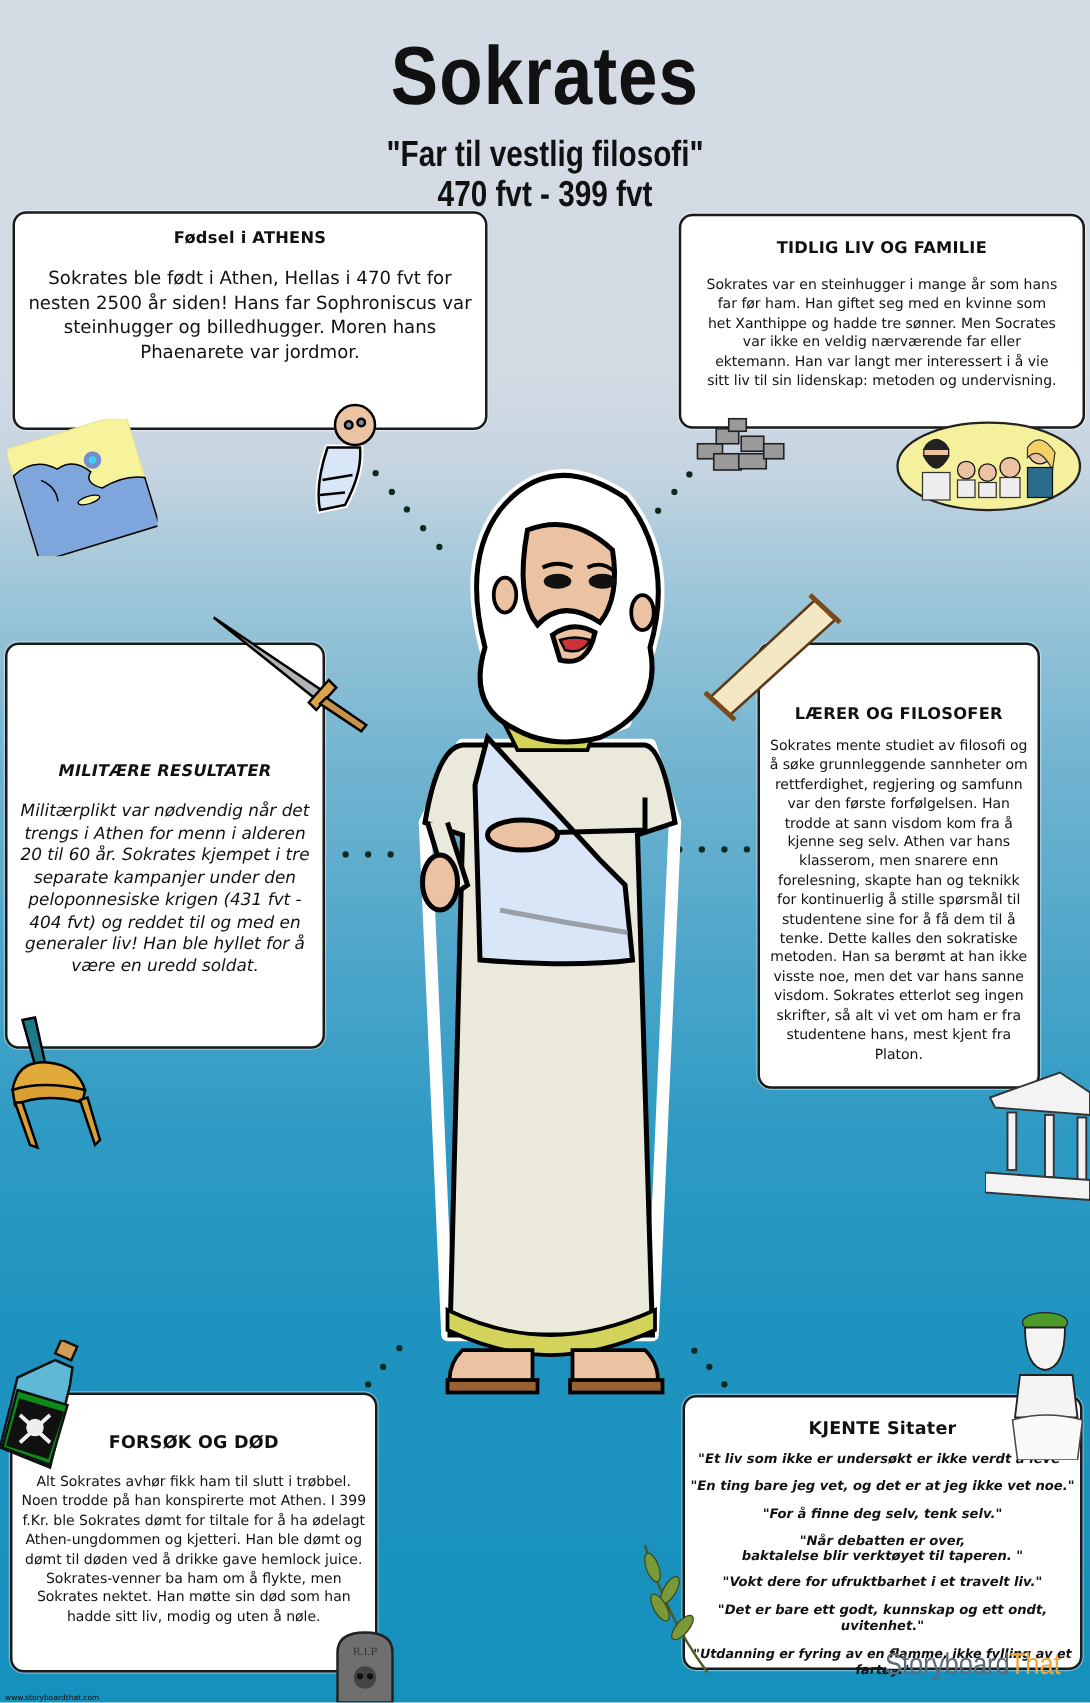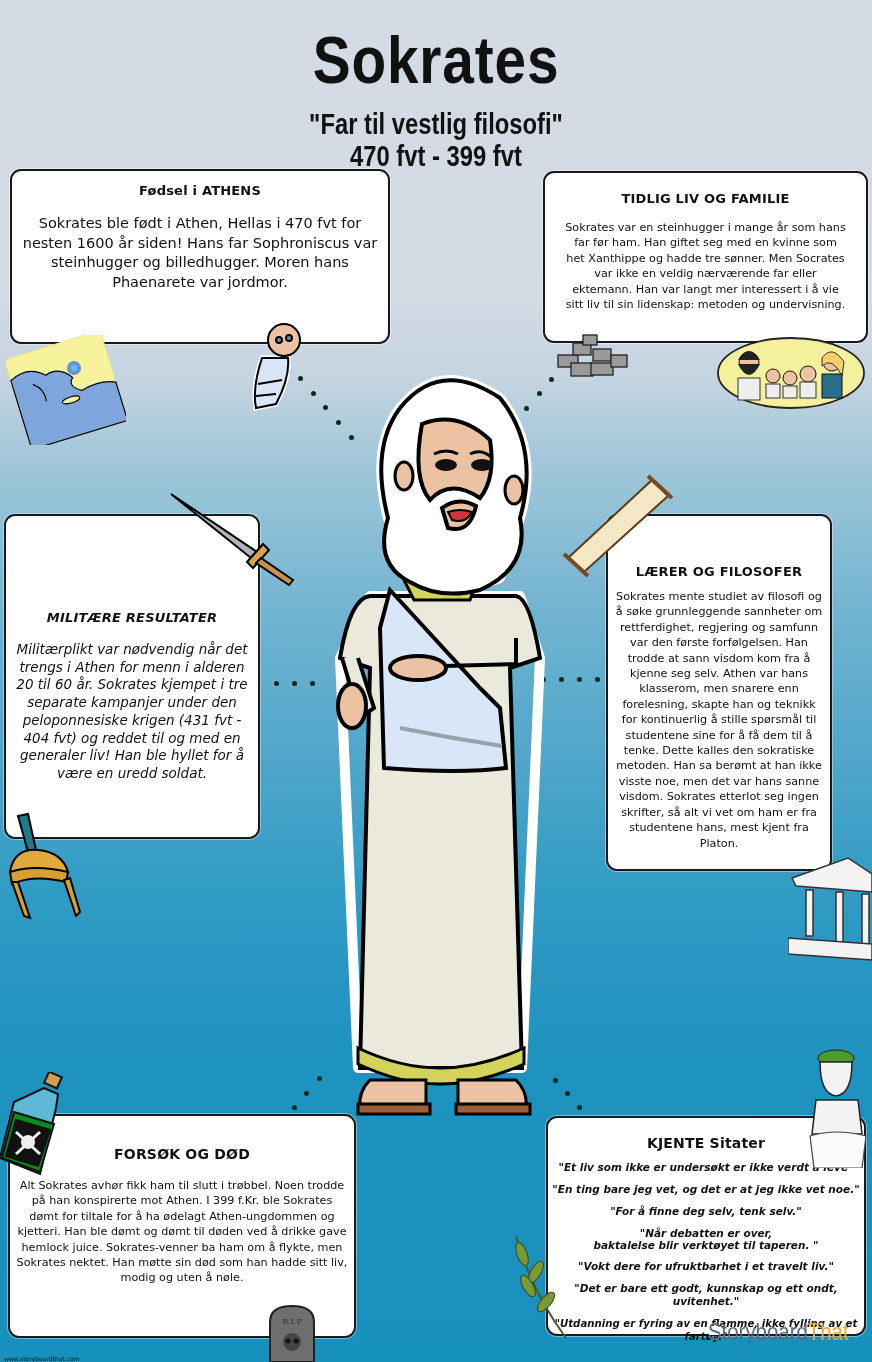--- a/index.html
+++ b/index.html
@@ -50,39 +50,39 @@
   <div class="dot" style="left:317px;top:1076px"></div>
     <div class="dot" style="left:304px;top:1091px"></div>
     <div class="dot" style="left:292px;top:1105px"></div>
   <div class="dot" style="left:553px;top:1078px"></div>
     <div class="dot" style="left:565px;top:1091px"></div>
     <div class="dot" style="left:577px;top:1105px"></div>
 </div>
 
 <div class="card" style="left:10px;top:169px;width:380px;height:175px;padding:12px 10px 0;">
   <h2 style="margin-bottom:16px">Fødsel i ATHENS</h2>
-  <p style="font-size:14.5px;line-height:19.5px">Sokrates ble født i Athen, Hellas i 470 fvt for nesten 1600 år siden! Hans far Sophroniscus var steinhugger og billedhugger. Moren hans Phaenarete var jordmor.</p>
+  <p style="font-size:14.5px;line-height:19.5px">Sokrates ble født i Athen, Hellas i 470 fvt for nesten 2500 år siden! Hans far Sophroniscus var steinhugger og billedhugger. Moren hans Phaenarete var jordmor.</p>
 </div>
 
 <div class="card small" style="left:543px;top:171px;width:325px;height:172px;padding:18px 20px 0;">
   <h2 style="margin-bottom:14px">TIDLIG LIV OG FAMILIE</h2>
   <p>Sokrates var en steinhugger i mange år som hans far før ham. Han giftet seg med en kvinne som het Xanthippe og hadde tre sønner. Men Socrates var ikke en veldig nærværende far eller ektemann. Han var langt mer interessert i å vie sitt liv til sin lidenskap: metoden og undervisning.</p>
 </div>
 
 <div class="card" style="left:4px;top:514px;width:256px;height:325px;padding:94px 6px 0;font-style:italic;">
   <h2 style="margin-bottom:16px">MILITÆRE RESULTATER</h2>
   <p style="font-size:13.5px;line-height:17.7px">Militærplikt var nødvendig når det trengs i Athen for menn i alderen 20 til 60 år. Sokrates kjempet i tre separate kampanjer under den peloponnesiske krigen (431 fvt - 404 fvt) og reddet til og med en generaler liv! Han ble hyllet for å være en uredd soldat.</p>
 </div>
 
 <div class="card small" style="left:606px;top:514px;width:226px;height:357px;padding:48px 5px 0;">
   <h2 style="margin-bottom:10px">LÆRER OG FILOSOFER</h2>
   <p>Sokrates mente studiet av filosofi og å søke grunnleggende sannheter om rettferdighet, regjering og samfunn var den første forfølgelsen. Han trodde at sann visdom kom fra å kjenne seg selv. Athen var hans klasserom, men snarere enn forelesning, skapte han og teknikk for kontinuerlig å stille spørsmål til studentene sine for å få dem til å tenke. Dette kalles den sokratiske metoden. Han sa berømt at han ikke visste noe, men det var hans sanne visdom. Sokrates etterlot seg ingen skrifter, så alt vi vet om ham er fra studentene hans, mest kjent fra Platon.</p>
 </div>
 
-<div class="card small" style="left:8px;top:1114px;width:348px;height:224px;padding:30px 6px 12px;">
+<div class="card small" style="left:8px;top:1114px;width:294px;height:224px;padding:30px 6px 12px;">
   <h2 style="margin-bottom:16px;font-size:14px">FORSØK OG DØD</h2>
   <p>Alt Sokrates avhør fikk ham til slutt i trøbbel. Noen trodde på han konspirerte mot Athen. I 399 f.Kr. ble Sokrates dømt for tiltale for å ha ødelagt Athen-ungdommen og kjetteri. Han ble dømt og dømt til døden ved å drikke gave hemlock juice. Sokrates-venner ba ham om å flykte, men Sokrates nektet. Han møtte sin død som han hadde sitt liv, modig og uten å nøle.</p>
 </div>
 
 <div class="card quotes" style="left:546px;top:1116px;width:320px;height:220px;padding:17px 2px 0;">
   <h2 style="margin-bottom:10px;font-size:14px">KJENTE Sitater</h2>
   <p>"Et liv som ikke er undersøkt er ikke verdt å leve"</p>
   <p>"En ting bare jeg vet, og det er at jeg ikke vet noe."</p>
   <p>"For å finne deg selv, tenk selv."</p>
   <p style="white-space:pre-line;line-height:12px">"Når debatten er over,

